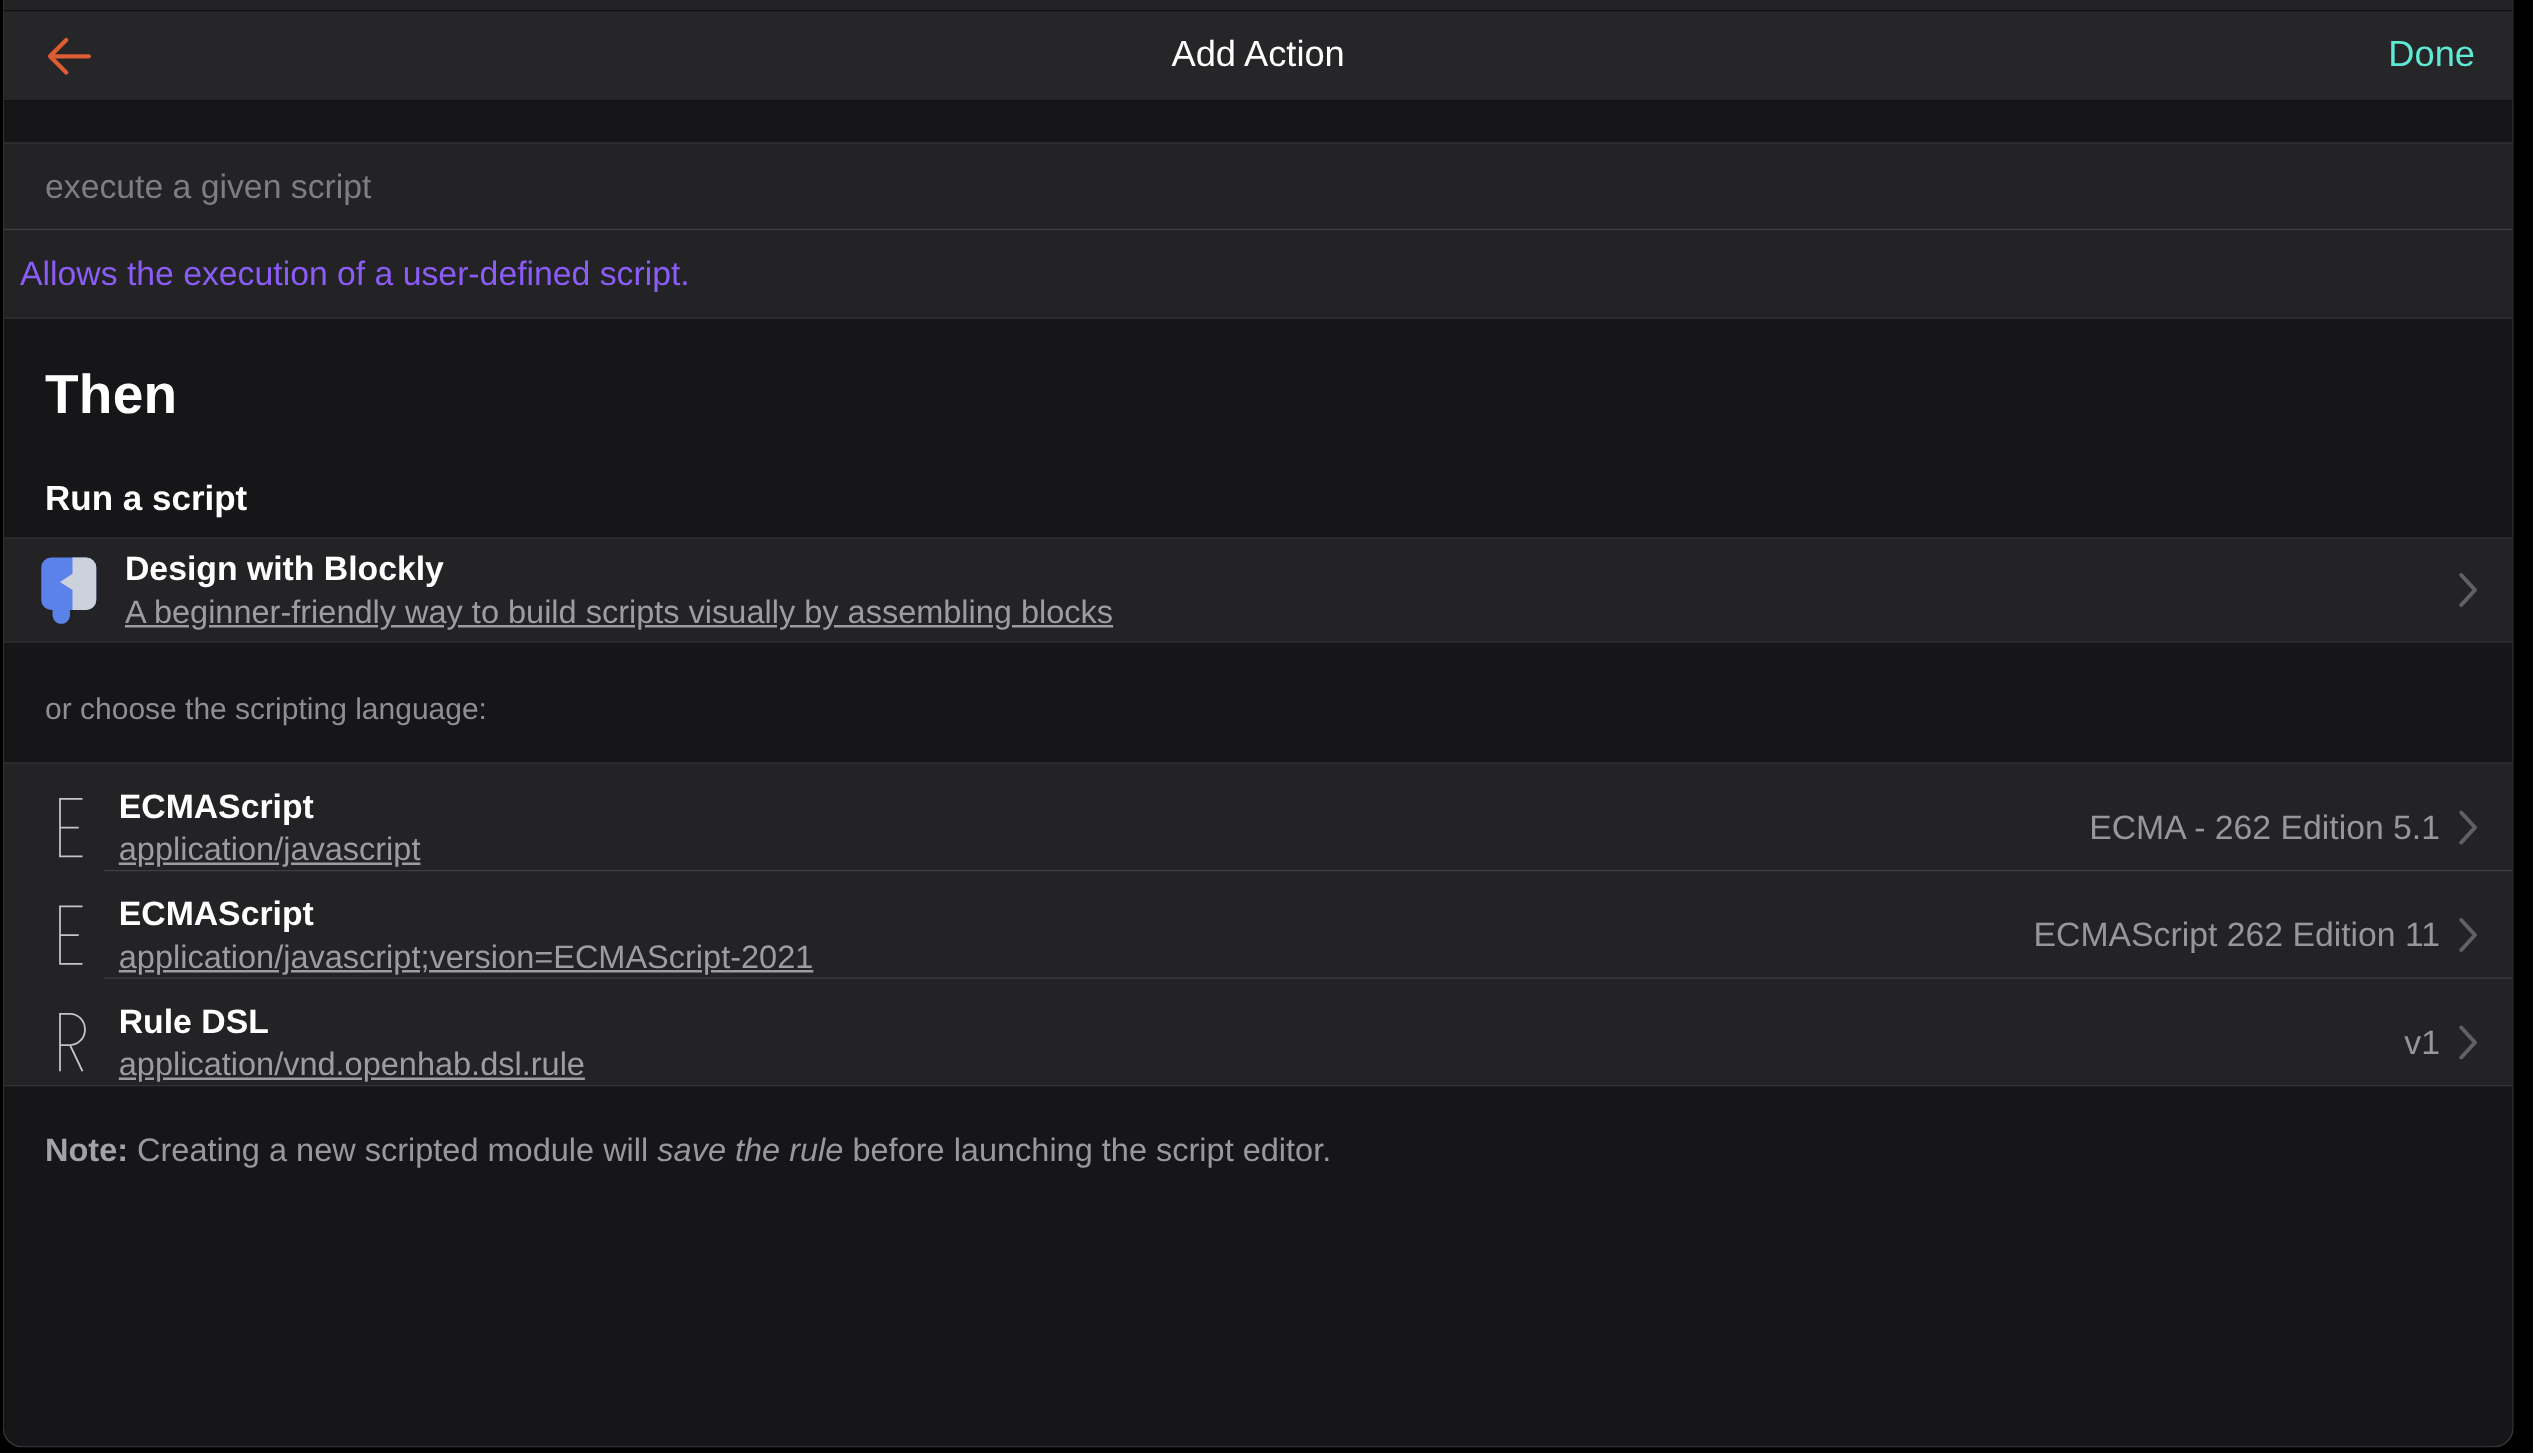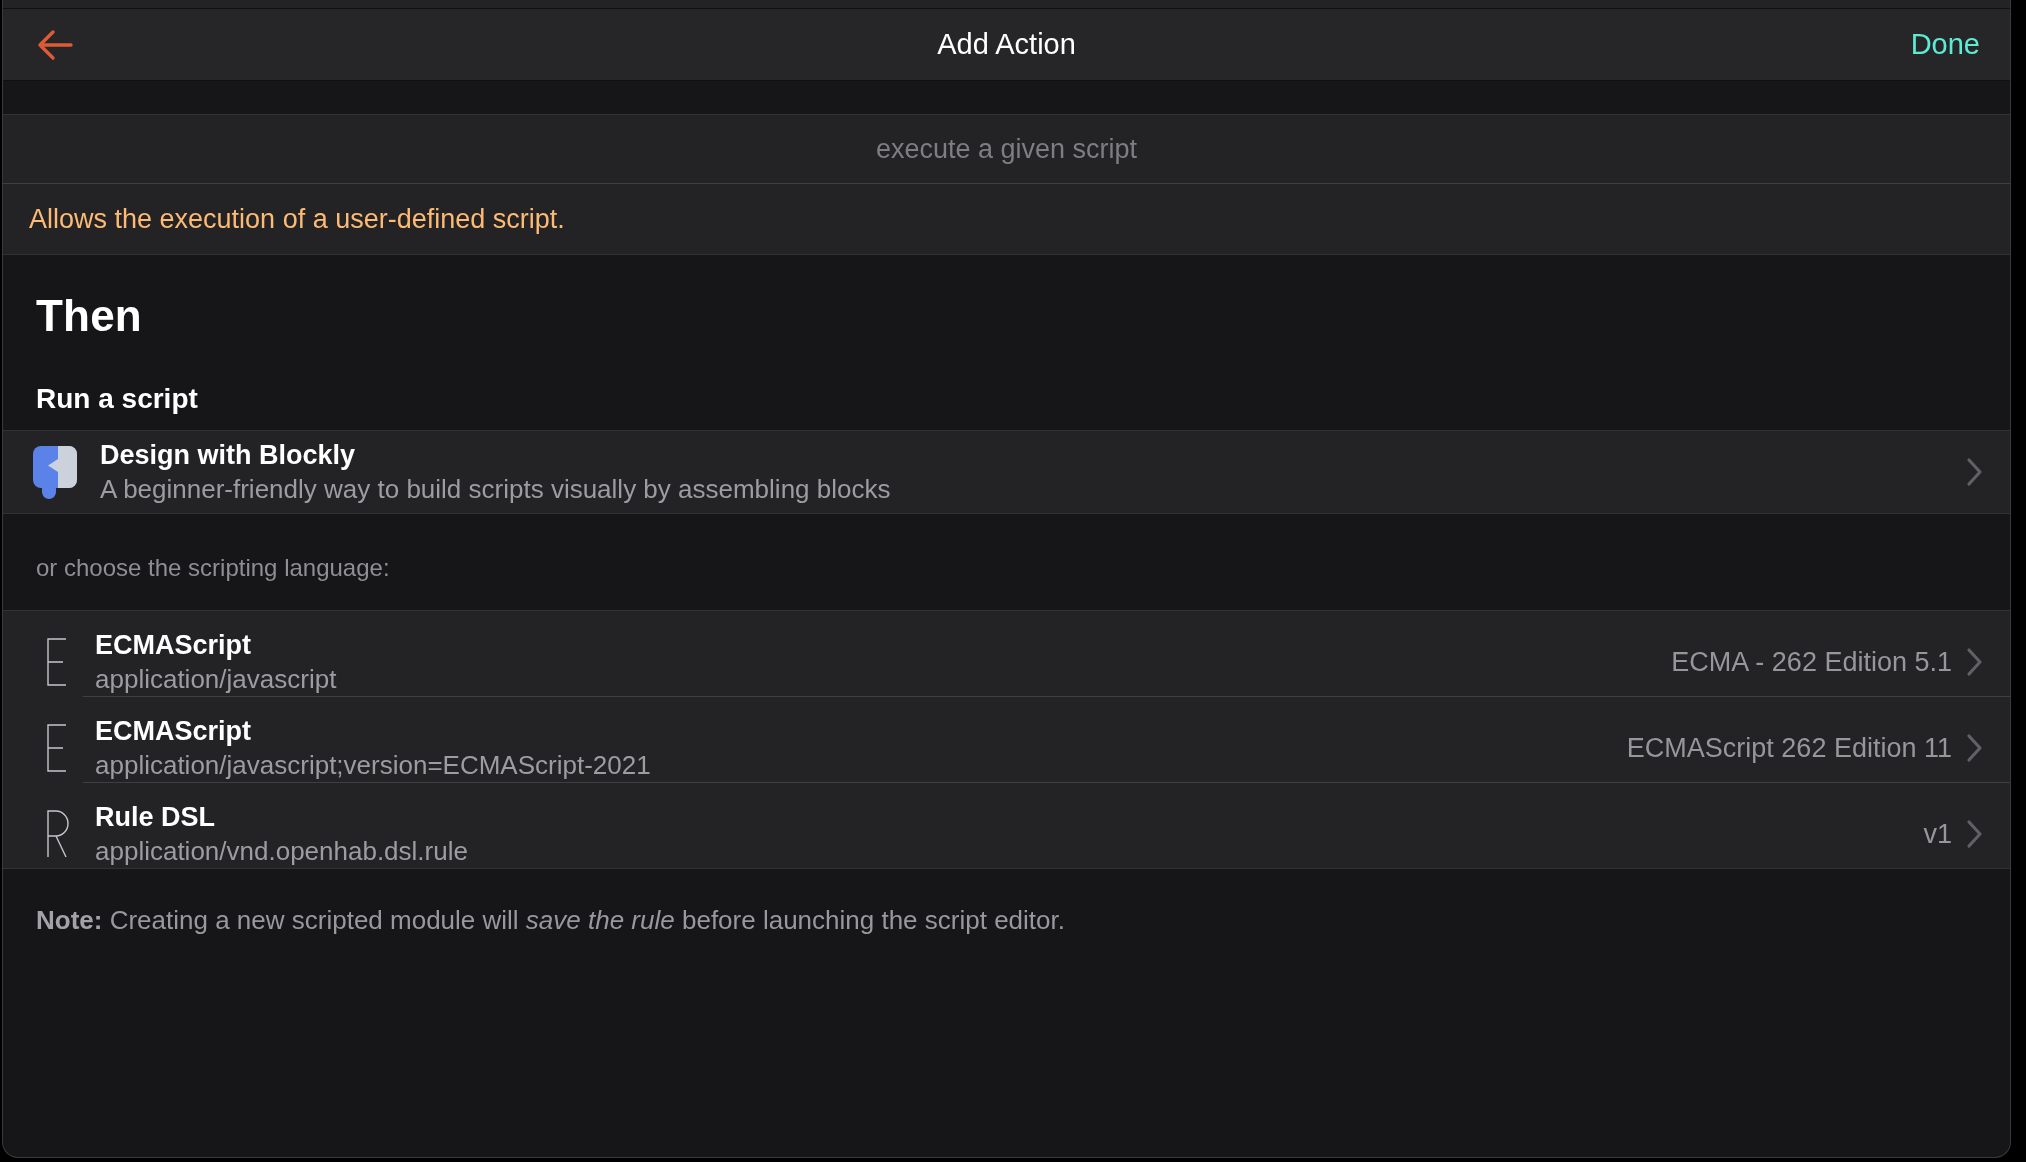--- a/index.html
+++ b/index.html
@@ -29,33 +29,33 @@
   .nav-side.right { justify-content: flex-end; }
   .nav-title { font-size: 29px; font-weight: 400; color: #ffffff; white-space: nowrap; }
   .back-btn, .done-btn {
     background: none; border: none; cursor: pointer;
     color: #5eead4; display: flex; align-items: center; padding: 0;
   }
   .done-btn { font-size: 29px; font-family: inherit; }
   
   .card { background: #232326; border-top: 1px solid #323234; border-bottom: 1px solid #323234; }
   .input-card { margin-top: 33px; }
-  .input-row { height: 68px; display: flex; align-items: center; padding: 0 33px; text-align: center; }
+  .input-row { height: 68px; display: flex; align-items: center; padding: 0 33px; }
   .desc-input { font-size: 27px; color: #7d7d82; width: 100%; }
   .hr { height: 1px; background: rgba(255,255,255,0.13); }
-  .help-row { height: 70px; display: flex; align-items: center; padding: 0 26px; font-size: 27px; color: #fdba74; }
+  .help-row { height: 70px; display: flex; align-items: center; padding: 0 13px; font-size: 27px; color: #8b5cf6; }
   .then-heading { margin: 36px 33px 0; font-size: 44px; font-weight: 700; color: #ffffff; letter-spacing: 0.2px; }
   .sub-heading { margin: 42px 33px 0; font-size: 28px; font-weight: 700; color: #ffffff; }
   .blockly-card { margin-top: 15px; }
   .row { display: flex; align-items: center; position: relative; }
   .blockly-row { height: 82px; padding: 0 26px 0 28px; cursor: pointer; }
   .blockly-icon { width: 48px; height: 56px; margin-right: 21px; flex: none; display: flex; align-items: center; }
   .row-text { flex: 1; min-width: 0; }
   .row-title { font-size: 27px; font-weight: 700; color: #ffffff; line-height: 1.2; }
-  .row-subtitle { font-size: 26px; color: #9c9ca1; line-height: 1.25; margin-top: 2px; }
+  .row-subtitle { font-size: 26px; color: #9c9ca1; line-height: 1.25; margin-top: 2px; text-decoration: underline; }
   .chevron { flex: none; margin-left: 14px; display: flex; align-items: center; }
   .choose-label { margin: 40px 33px 0; font-size: 24px; color: #8e8e93; }
   .lang-card { margin-top: 28px; }
   .lang-row { height: 85px; padding: 17px 26px 0 40px; cursor: pointer; }
   .lang-icon { width: 34px; margin-right: 18px; flex: none; display: flex; align-items: center; }
   .lang-after { flex: none; font-size: 27px; color: #96969b; margin-left: 20px; white-space: nowrap; }
   .lang-divider { height: 1px; background: rgba(255,255,255,0.13); margin-left: 80px; }
   .note { margin: 34px 33px 0; font-size: 26px; color: #98989d; line-height: 1.35; }
   .note b { font-weight: 700; color: #a2a2a7; }
   .note em { font-style: italic; }

